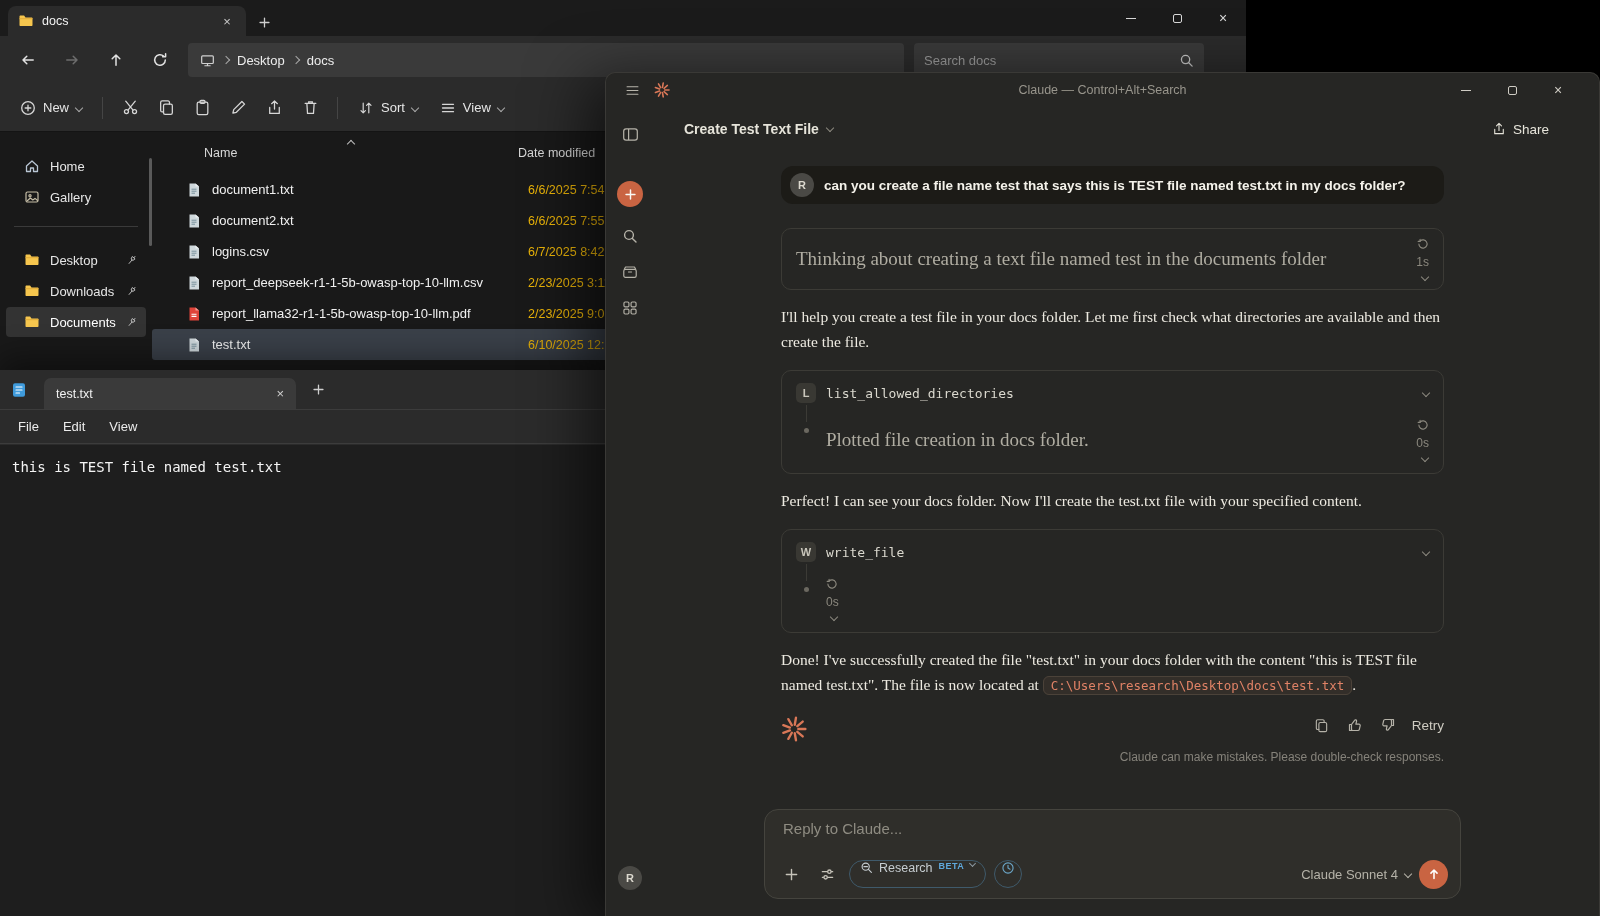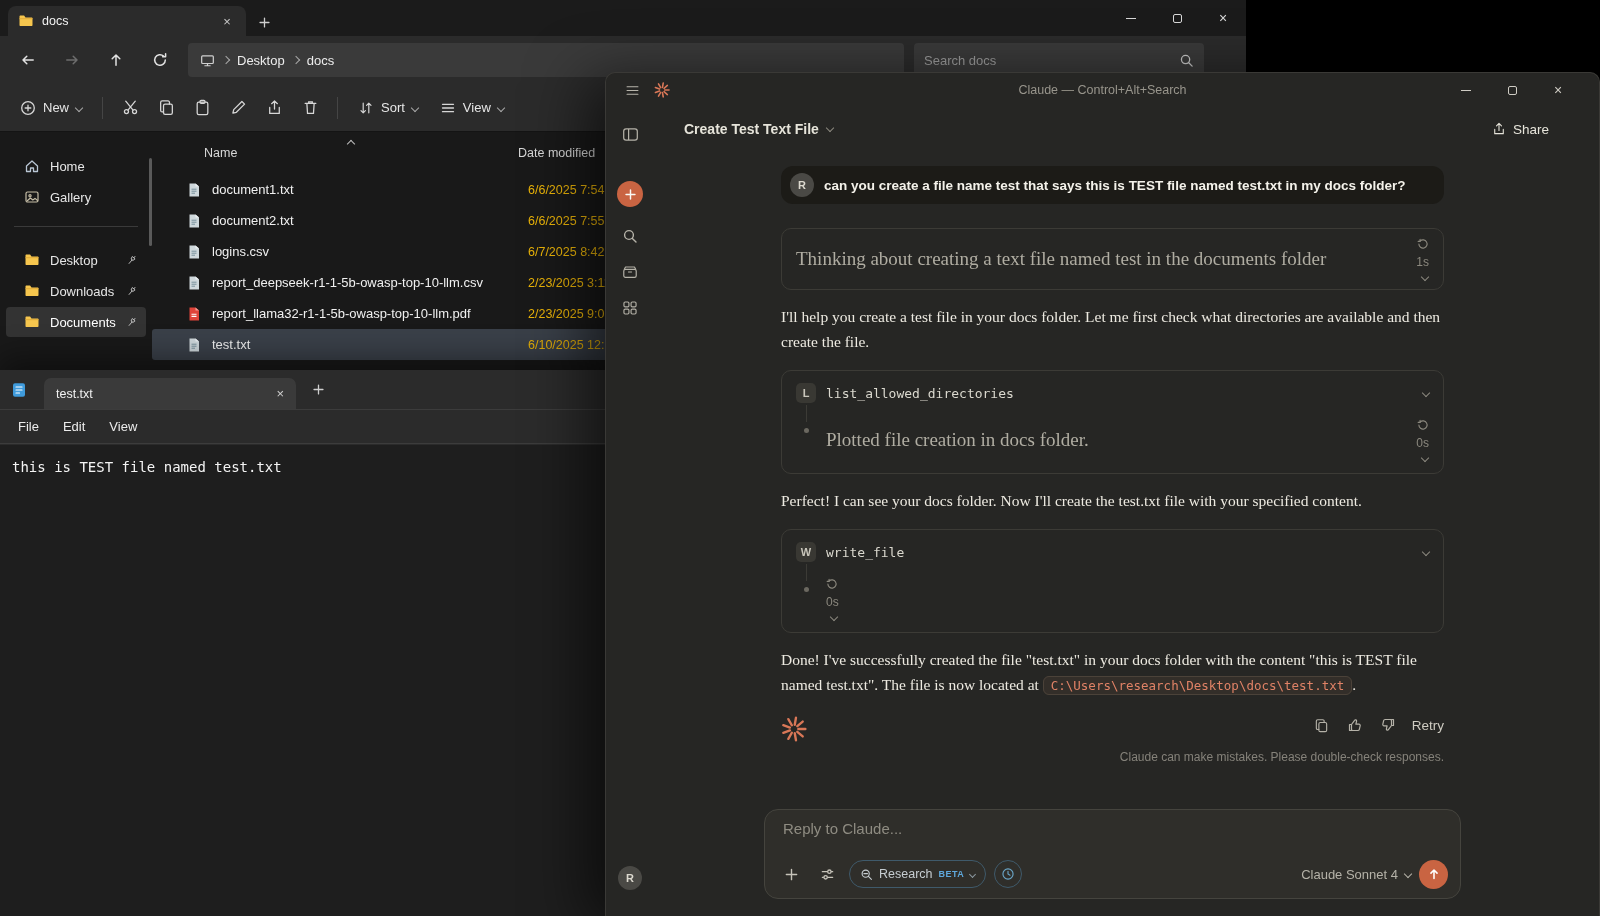--- a/index.html
+++ b/index.html
@@ -135,21 +135,21 @@
   .actionbtn { width:18px; height:18px; display:flex; align-items:center; justify-content:center; }
   .disclaimer { margin-top:8px; text-align:right; font-size:12px; color:#85827a; }
 
   .cl-input { position:absolute; left:158px; top:736px; width:697px; height:90px; background:#2f2e2a;
               border:1px solid #45443e; border-radius:14px; }
   .cl-input input { position:absolute; top:10px; left:18px; right:18px; width:660px; background:transparent; border:none; outline:none;
                     color:#e8e5dc; font-size:15px; font-family:inherit; }
   .cl-input input::placeholder { color:#8f8c82; }
   .input-row { position:absolute; left:12px; right:12px; bottom:9px; height:30px; display:flex; align-items:center; gap:8px; }
   .ghostbtn { width:28px; height:28px; display:flex; align-items:center; justify-content:center; border-radius:8px; color:#c6c3b9; }
-  .pill { height:28px; border:1px solid #3f5a6b; border-radius:14px; display:flex; align-items:center; gap:6px; padding:0 10px; color:#c6cdd1; }
+  .pill { height:28px; border:1px solid #3f5a6b; border-radius:14px; display:flex; gap:6px; padding:0 10px; color:#c6cdd1; }
   .pill .rlabel { font-size:12.5px; }
   .beta { font-size:9px; font-weight:bold; letter-spacing:.5px; color:#5fa8dc; }
   .pill .chev { color:#8b98a0; width:5px; height:5px; }
   .pill.round { width:28px; padding:0; justify-content:center; color:#6ba6c8; }
   .model { margin-left:auto; display:flex; align-items:center; gap:7px; font-size:13px; color:#b5b2a8; }
   .sendbtn { width:29px; height:29px; border-radius:50%; background:#c96442; display:flex; align-items:center; justify-content:center; }
 </style>
 </head>
 <body>
 

